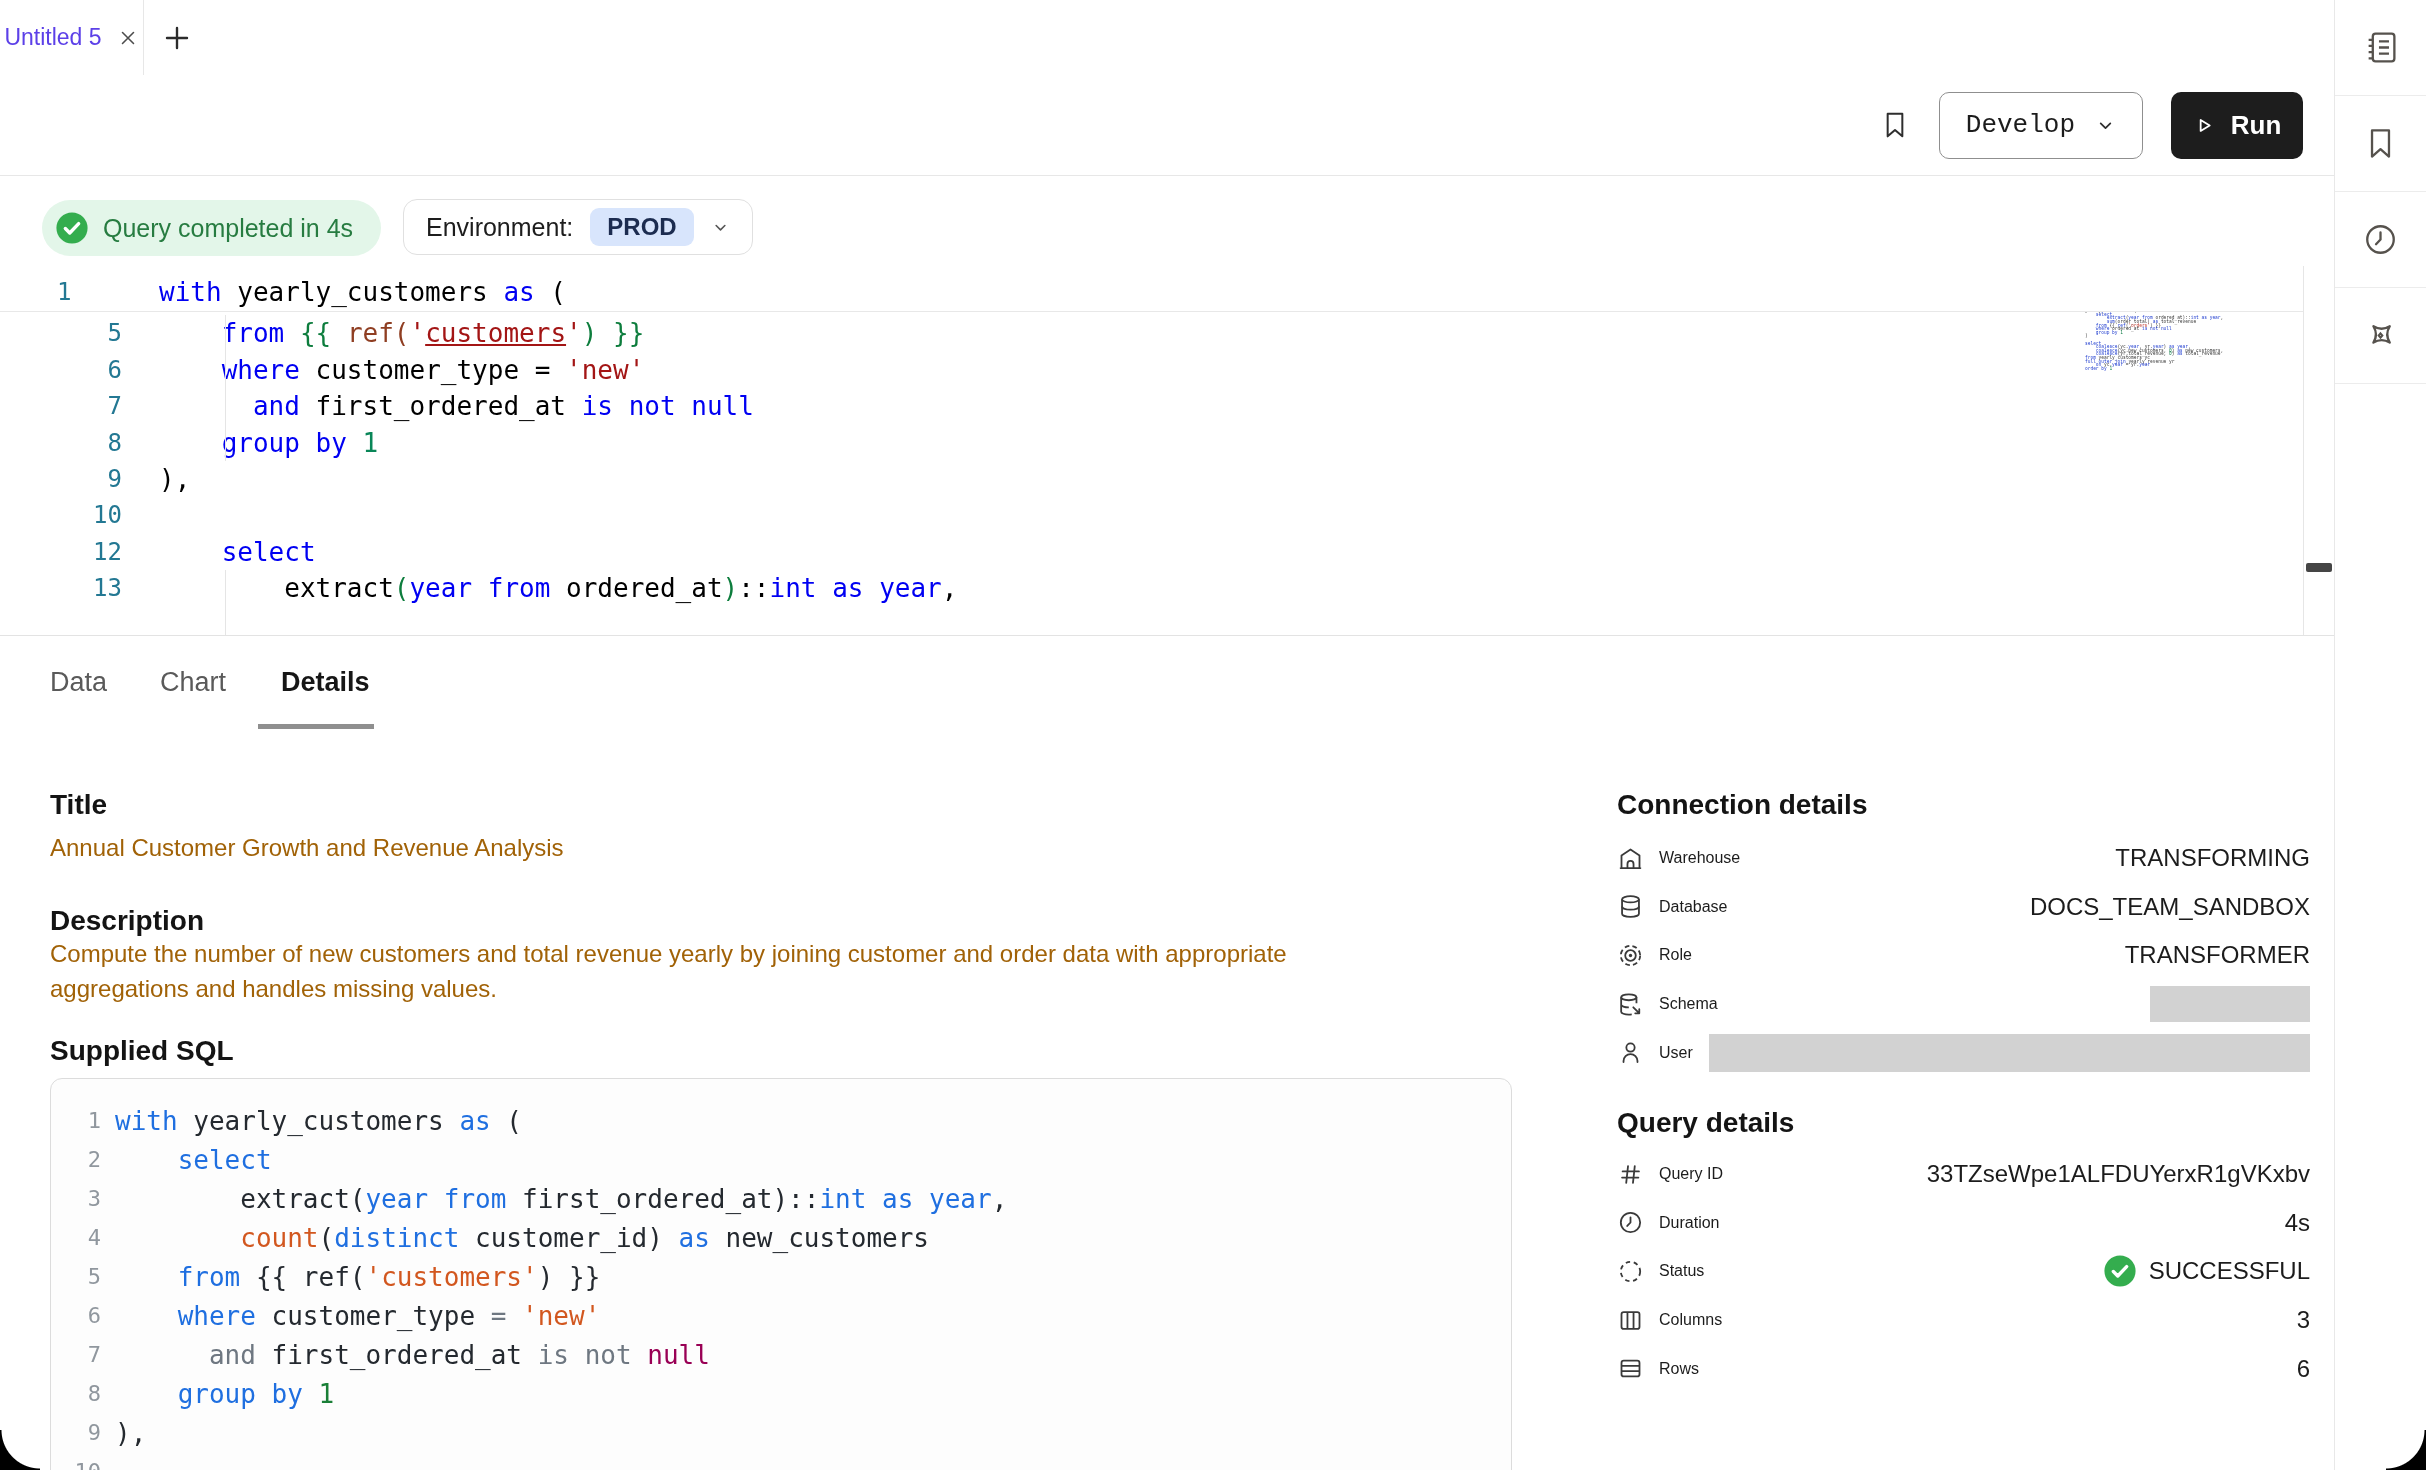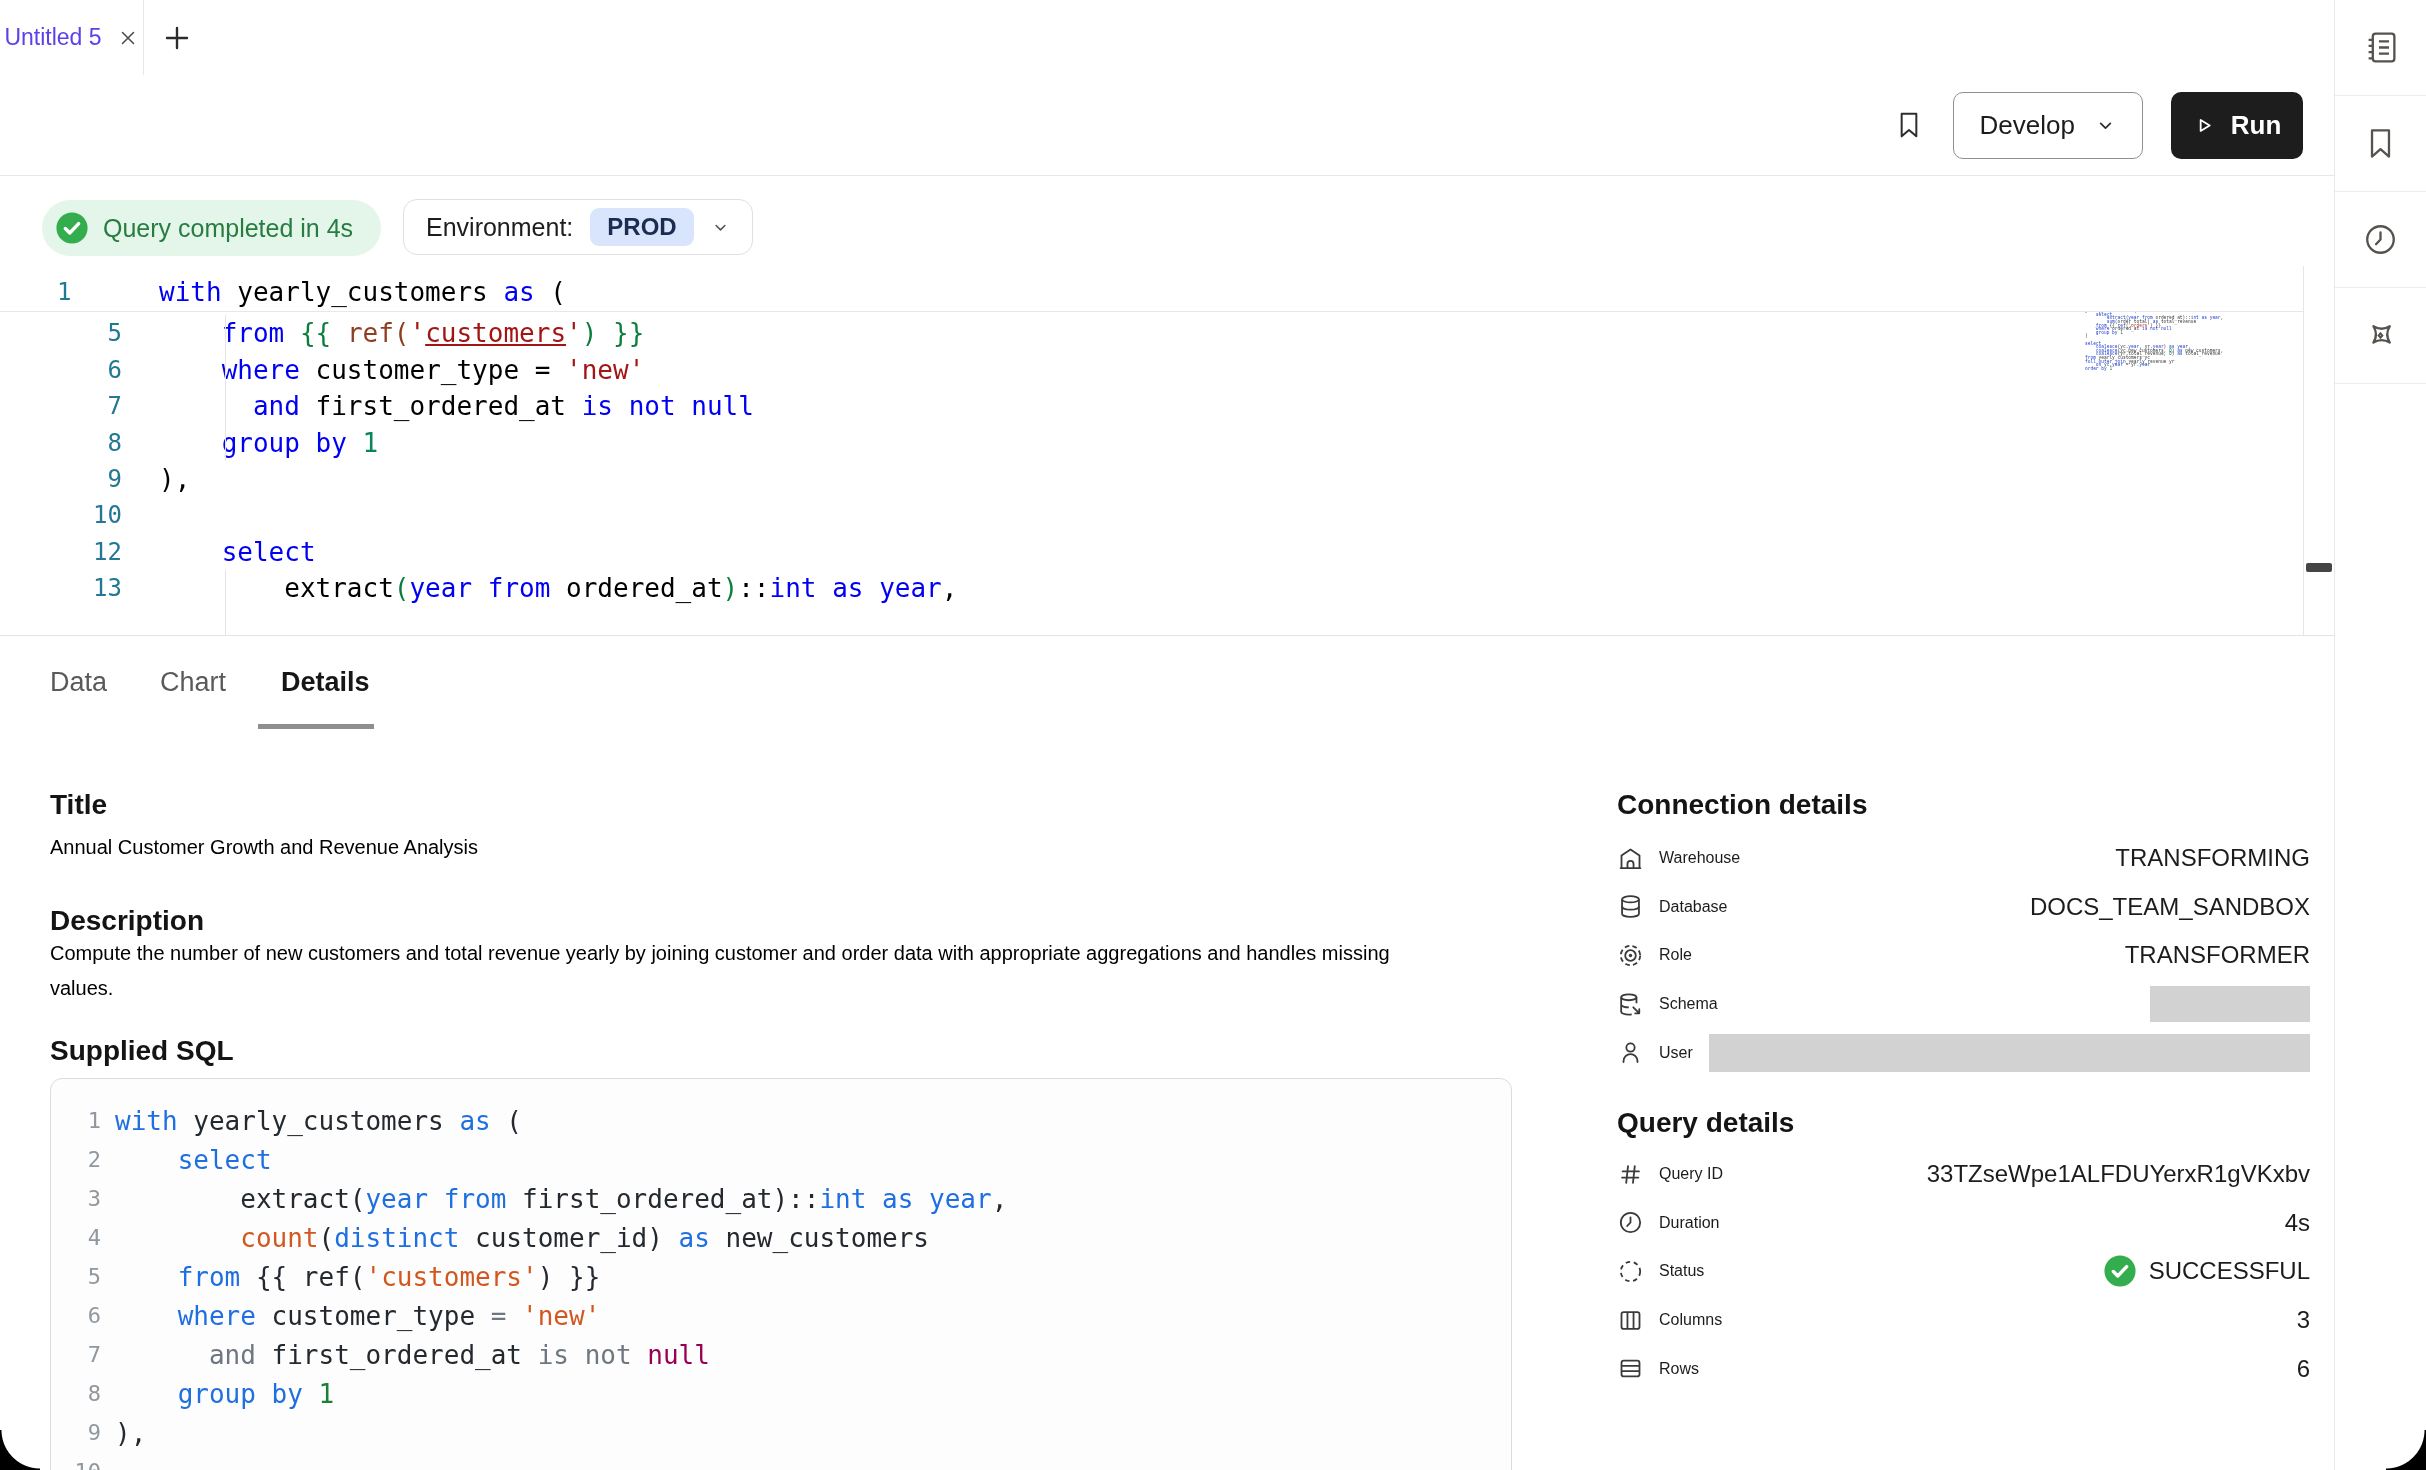--- a/index.html
+++ b/index.html
@@ -20,21 +20,21 @@
   .newtab svg{width:30px;height:30px;stroke-width:1.9;}
 
   
   .toolbar{position:absolute;left:0;top:75px;width:2334px;height:101px;background:#fff;
            border-bottom:1.5px solid #e7e7e7;display:flex;align-items:center;
            justify-content:flex-end;gap:28px;padding-right:31px;box-sizing:border-box;}
   .bm-btn{width:32px;height:38px;color:#2e2e2e;cursor:pointer;display:flex;}
   .bm-btn svg{width:32px;height:38px;stroke-width:1.5;}
   .develop-btn{height:67px;padding:0 26px;border:1.5px solid #8f8f8f;border-radius:10px;
                background:#fff;display:flex;align-items:center;gap:20px;font-size:26px;
-               color:#1c1c1c;cursor:pointer;font-family:Liberation Sans, sans-serif;}
+               color:#1c1c1c;cursor:pointer;font-family:Liberation Mono, monospace;}
   .develop-btn svg{width:21px;height:21px;stroke-width:2;color:#2e2e2e;}
   .run-btn{height:67px;width:132px;background:#1d1d1d;border:none;border-radius:10px;color:#fff;
            display:flex;align-items:center;justify-content:center;gap:15px;font-size:26px;
            font-weight:600;cursor:pointer;font-family:inherit;}
   .run-btn svg{width:23px;height:23px;stroke-width:1.9;}
 
   
   .pill-green{position:absolute;left:42px;top:200px;height:56px;border-radius:28px;
               background:#e3f6e9;display:flex;align-items:center;gap:14px;padding:0 28px 0 13px;}
   .pill-green .txt{font-size:25px;font-weight:500;color:#277c41;}
@@ -84,21 +84,21 @@
   .rtabs{position:absolute;left:0;top:636.5px;width:2334px;height:92.5px;background:#fff;
          border-bottom:1.5px solid #ececec;}
   .rtab{position:absolute;top:0;height:100%;display:flex;align-items:center;font-size:27px;
         color:#5a5a5a;cursor:pointer;}
   .rtab.active{color:#161616;font-weight:700;}
   .rtab-underline{position:absolute;left:258px;bottom:0;width:116px;height:5px;background:#8f8f8f;}
 
   
   .details{position:absolute;left:0;top:729px;width:2334px;height:741px;background:#fff;}
   .sec-h{position:absolute;font-size:28px;font-weight:700;color:#141414;}
-  .body-txt{position:absolute;font-size:20px;color:#000000;line-height:35px;}
+  .body-txt{position:absolute;font-size:24px;color:#a16207;line-height:35px;}
 
   .sql-block{position:absolute;left:50px;top:349px;width:1462px;height:520px;background:#fdfdfd;
              border:1.5px solid #dcdcdc;border-radius:12px;box-sizing:border-box;
              padding-top:22px;overflow:hidden;}
   .sql-block .crow{height:39px;}
   .sg{width:50px;text-align:right;font-family:"DejaVu Sans Mono",monospace;font-size:22px;
       color:#90979e;flex:none;}
   .scode{margin-left:14px;font-family:"DejaVu Sans Mono",monospace;font-size:26px;white-space:pre;}
   
   .sql-block .c-k{color:#1f6fe0;}

